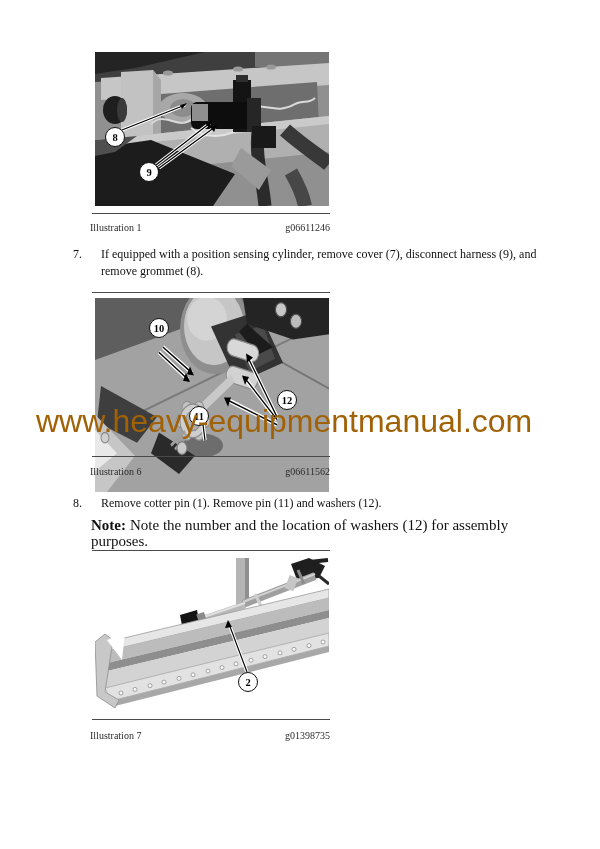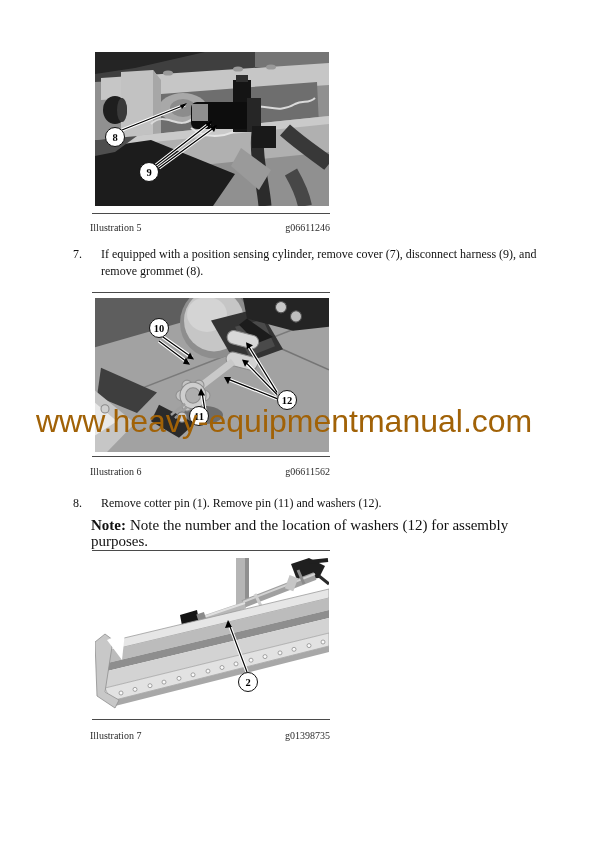--- a/index.html
+++ b/index.html
@@ -70,31 +70,31 @@
     </svg>
     <div class="callout" style="left:10px;top:75px;">
         <span>8</span>
       </div>
     <div class="callout" style="left:44px;top:110px;">
         <span>9</span>
       </div>
   </div>
   <div class="rule" style="top:213px;"></div>
   <div class="caption" style="top:221px;">
-    <span>Illustration 5</span>
+    <span>Illustration 1</span>
     <span>g06611246</span>
   </div>
 
   <div class="step" style="top:246px;">
     <span class="num">7.</span>
     <span class="txt">If equipped with a position sensing cylinder, remove cover (7), disconnect harness (9), and remove grommet (8).</span>
   </div>
 
   <div class="rule" style="top:292px;"></div>
-  <div class="fig" style="top:298px;height:154px;">
+  <div class="fig" style="top:298px;height:194px;">
     <svg viewBox="0 0 234 150" preserveAspectRatio="none">
       <rect width="234" height="150" fill="#a2a2a2"></rect>
       <polygon points="0,0 140,0 100,20 0,48" fill="#5e5e5e"></polygon>
       <polygon points="140,0 160,0 120,22 100,20" fill="#787878"></polygon>
       <line x1="20" y1="98" x2="200" y2="30" stroke="#7a7a7a" stroke-width="1.5"></line>
       <line x1="183" y1="48" x2="234" y2="70" stroke="#757575" stroke-width="1.5"></line>
       <circle cx="120" cy="24" r="35" fill="#8e8e8e"></circle>
       <circle cx="119" cy="22" r="30" fill="#c6c6c6"></circle>
       <ellipse cx="112" cy="16" rx="20" ry="17" fill="#d4d4d4"></ellipse>
       <polygon points="116,22 164,10 188,50 142,66" fill="#333333"></polygon>

